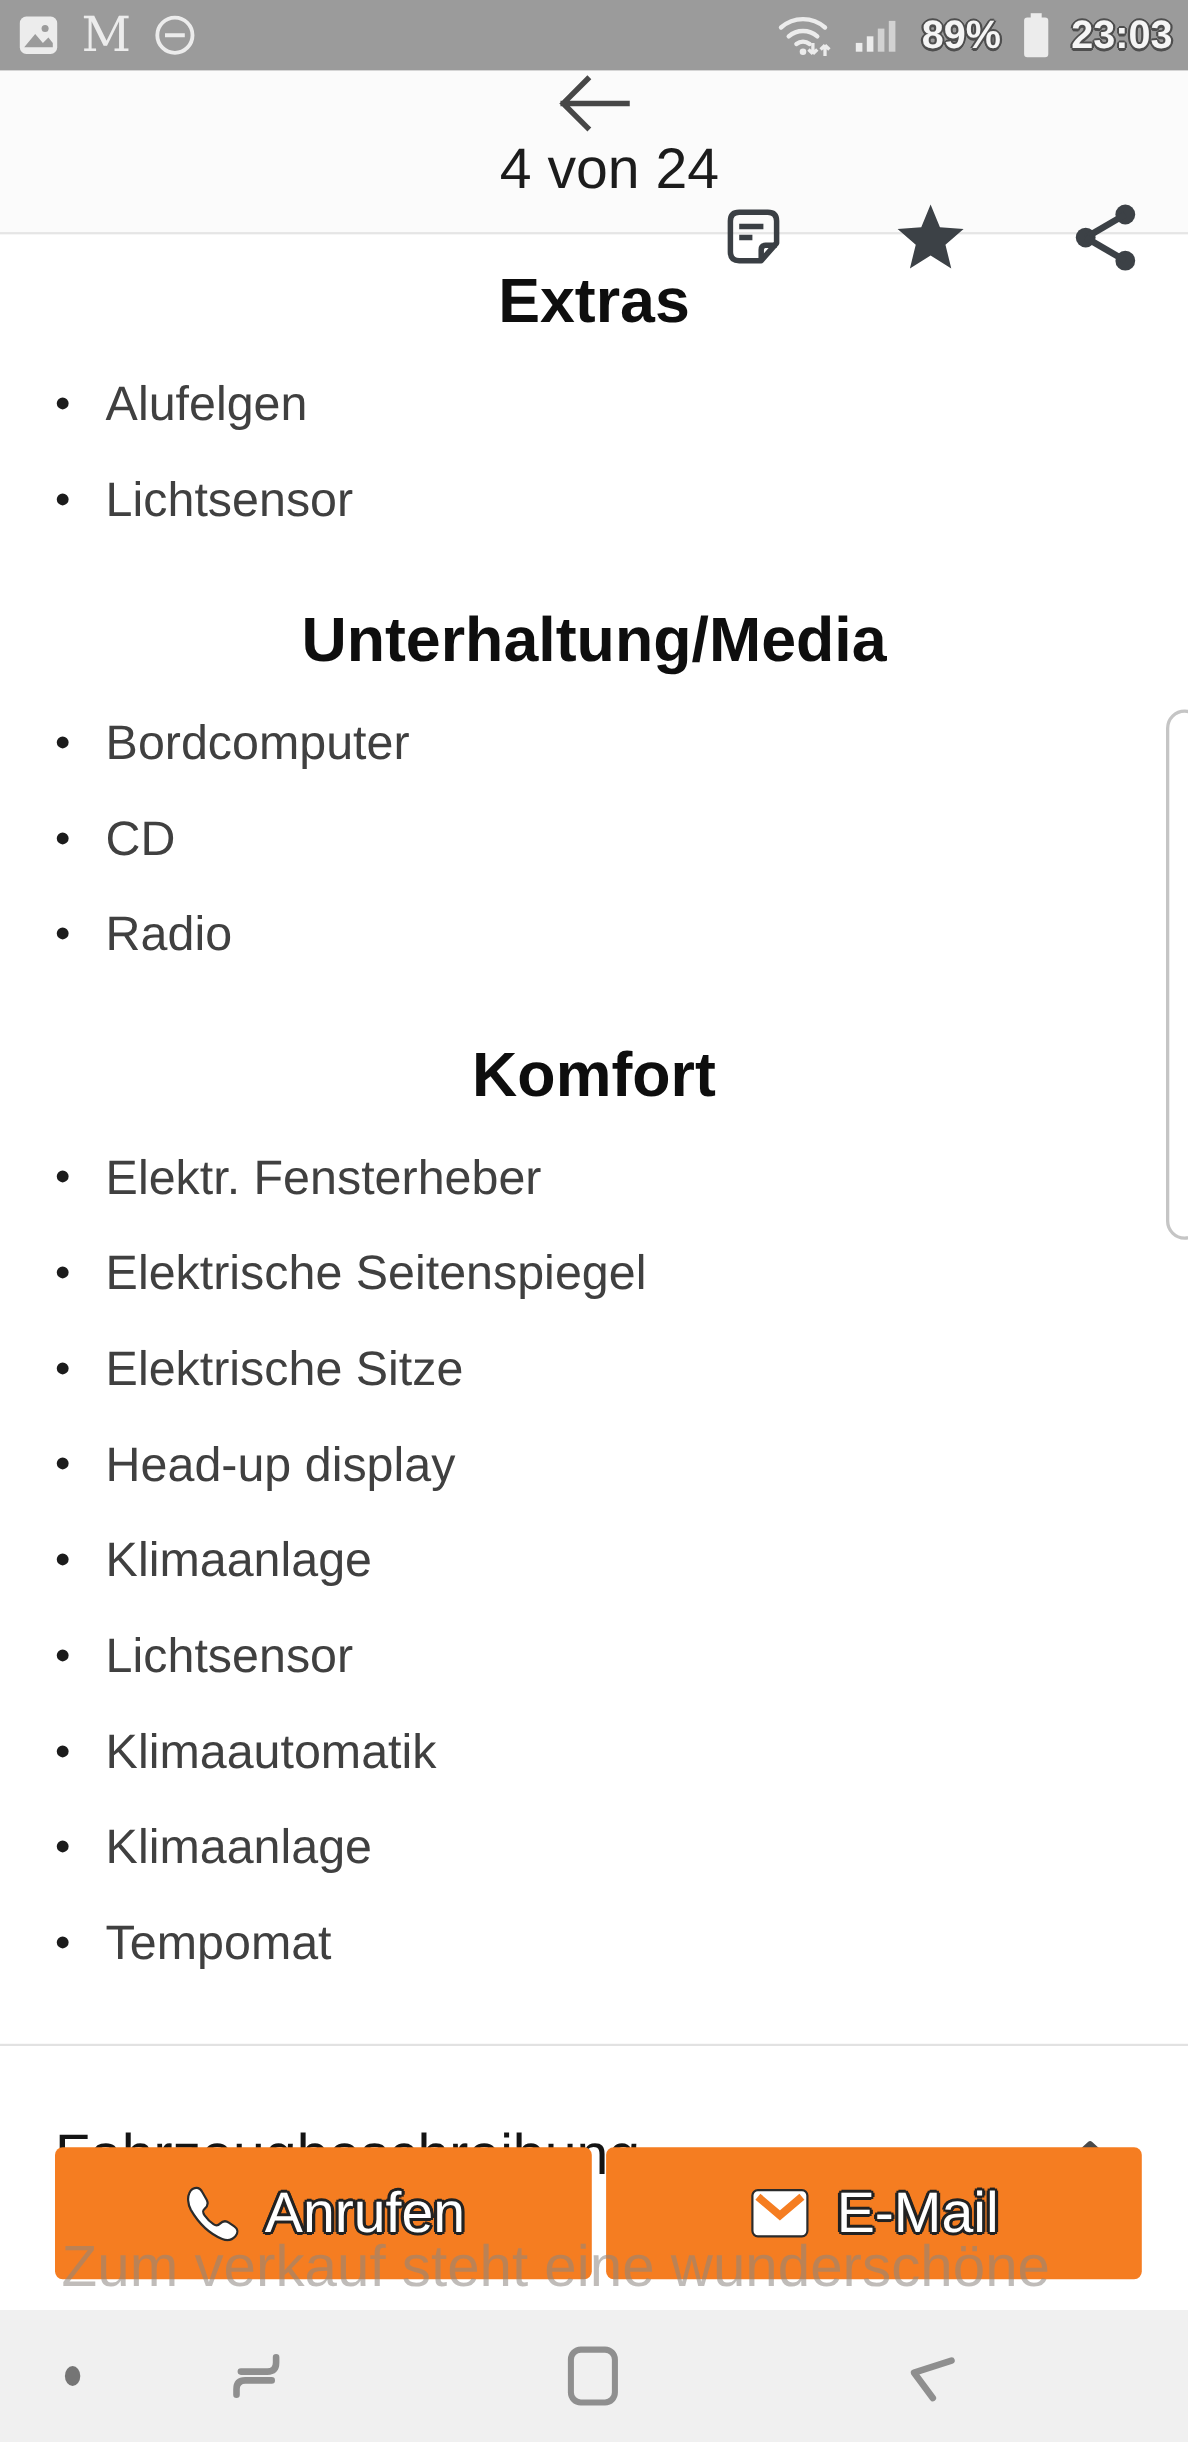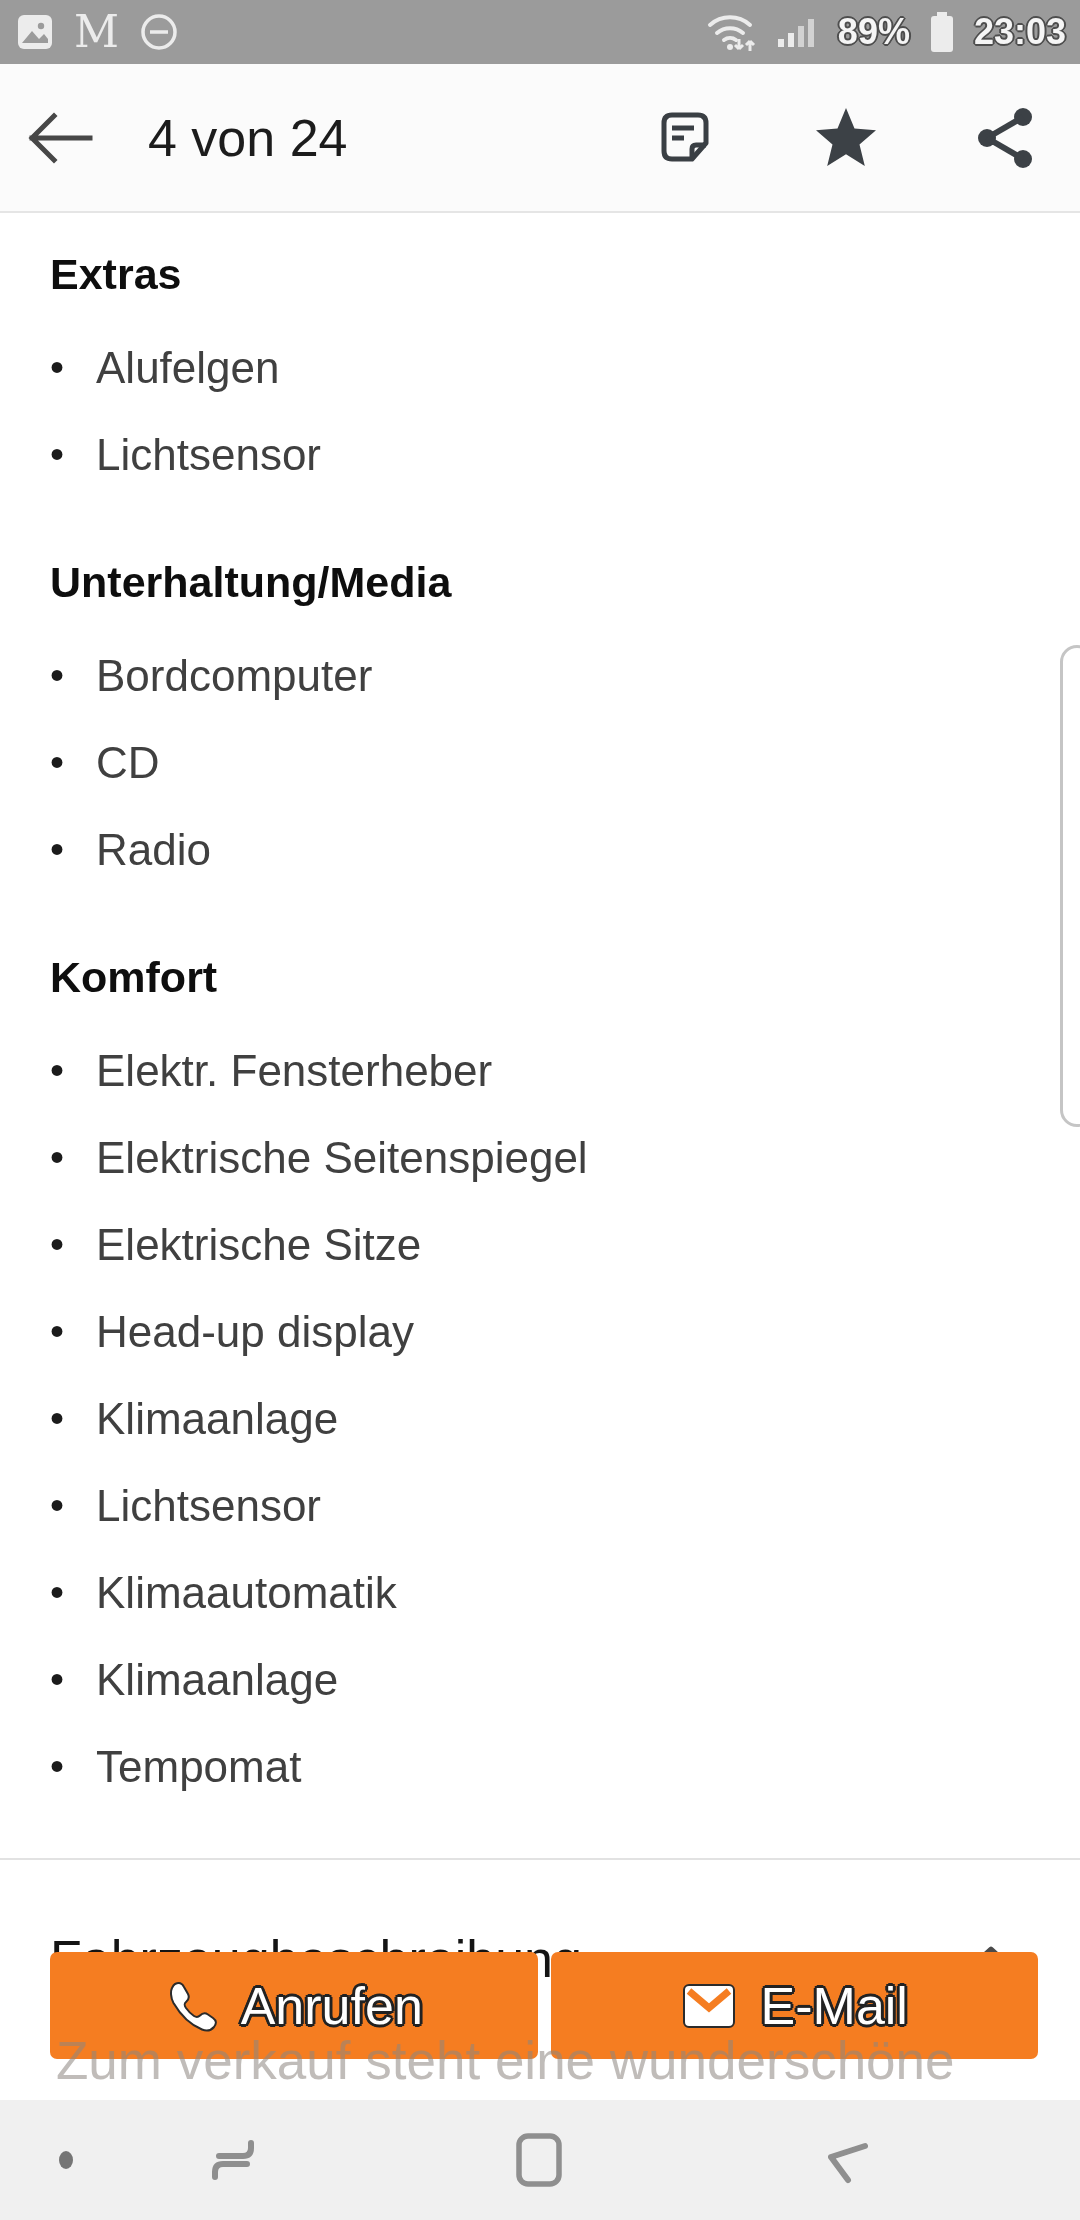--- a/index.html
+++ b/index.html
@@ -10,42 +10,42 @@
   .status-bar { position:absolute; top:0; left:0; width:1080px; height:64px; background:#9b9b9b;
     display:flex; align-items:center; justify-content:space-between; padding:0 14px; z-index:50; }
   .sb-left, .sb-right { display:flex; align-items:center; gap:18px; }
   .sb-text { color:#f5f5f5; font-size:36px; font-weight:bold;
     text-shadow:-2px 0 0 #4e4e4e, 2px 0 0 #4e4e4e, 0 -2px 0 #4e4e4e, 0 2px 0 #4e4e4e,
                 -1px -1px 0 #4e4e4e, 1px 1px 0 #4e4e4e, -1px 1px 0 #4e4e4e, 1px -1px 0 #4e4e4e; }
   .sb-m { font-family:"DejaVu Serif", serif; color:#ececec; font-size:44px; line-height:44px; font-weight:normal; }
 
   
   .app-header { position:absolute; top:64px; left:0; width:1080px; height:149px; background:#fbfbfb;
-    border-bottom:2px solid #e5e5e5; display:flex; align-items:center; z-index:40; }
+    border-bottom:2px solid #e5e5e5; display:flex; align-items:center; z-index:40;flex-direction:column; }
   .back-btn { width:120px; height:100%; display:flex; align-items:center; justify-content:center; }
   .header-title { font-size:52px; color:#1c1c1c; margin-left:28px; flex:0 0 auto; }
   .header-actions { margin-left:auto; display:flex; align-items:center; gap:96px; padding-right:46px; }
   .icon-btn { display:flex; align-items:center; justify-content:center; }
 
   
   .content { position:absolute; top:215px; left:0; width:1080px; z-index:1; }
   .sections { padding:34px 50px 0 50px; }
-  .sections h2 { font-size:43px; line-height:50px; color:#0e0e0e; font-weight:bold; }
+  .sections h2 { font-size:57px; line-height:50px; color:#0e0e0e; font-weight:bold;text-align:center; }
   .sections h2 + ul { margin-top:26px; }
   .sections h2:not(:first-child) { margin-top:58px; }
   .sections ul { list-style:none; }
   .sections li { font-size:44px; line-height:85px; color:#404040; white-space:nowrap; }
   .sections li::before { content:"•"; font-size:40px; margin-right:32px; position:relative; top:-2px; color:#1b1b1b; }
 
   .desc-section { margin-top:47px; border-top:2px solid #e2e2e2; padding:68px 62px 0 50px;
     display:flex; align-items:flex-start; justify-content:space-between; }
   .desc-title { font-size:52px; line-height:62px; color:#141414; font-weight:normal; }
 
   
-  .cta-bar { position:absolute; top:1952px; left:50px; width:988px; height:107px; display:flex; gap:13px; z-index:20; }
+  .cta-bar { position:absolute; top:1952px; left:50px; width:988px; height:120px; display:flex; gap:13px; z-index:20; }
   .cta-btn { flex:1; background:#f57d21; border-radius:7px; border:none; display:flex; align-items:center; justify-content:center; gap:24px; }
   .cta-label { color:#ffffff; font-size:52px;
     text-shadow:-3px 0 0 #222, 3px 0 0 #222, 0 -3px 0 #222, 0 3px 0 #222,
                 -2px -2px 0 #222, 2px 2px 0 #222, -2px 2px 0 #222, 2px -2px 0 #222; }
   .ghost-text { position:absolute; top:2030px; left:56px; z-index:30; font-size:53px; color:#8d8781;
     opacity:0.55; white-space:nowrap; }
 
   
   .nav-bar { position:absolute; top:2100px; left:0; width:1080px; height:120px; background:#f0f0f0; z-index:60; }
   .nav-slot { position:absolute; top:0; height:120px; display:flex; align-items:center; justify-content:center; }

